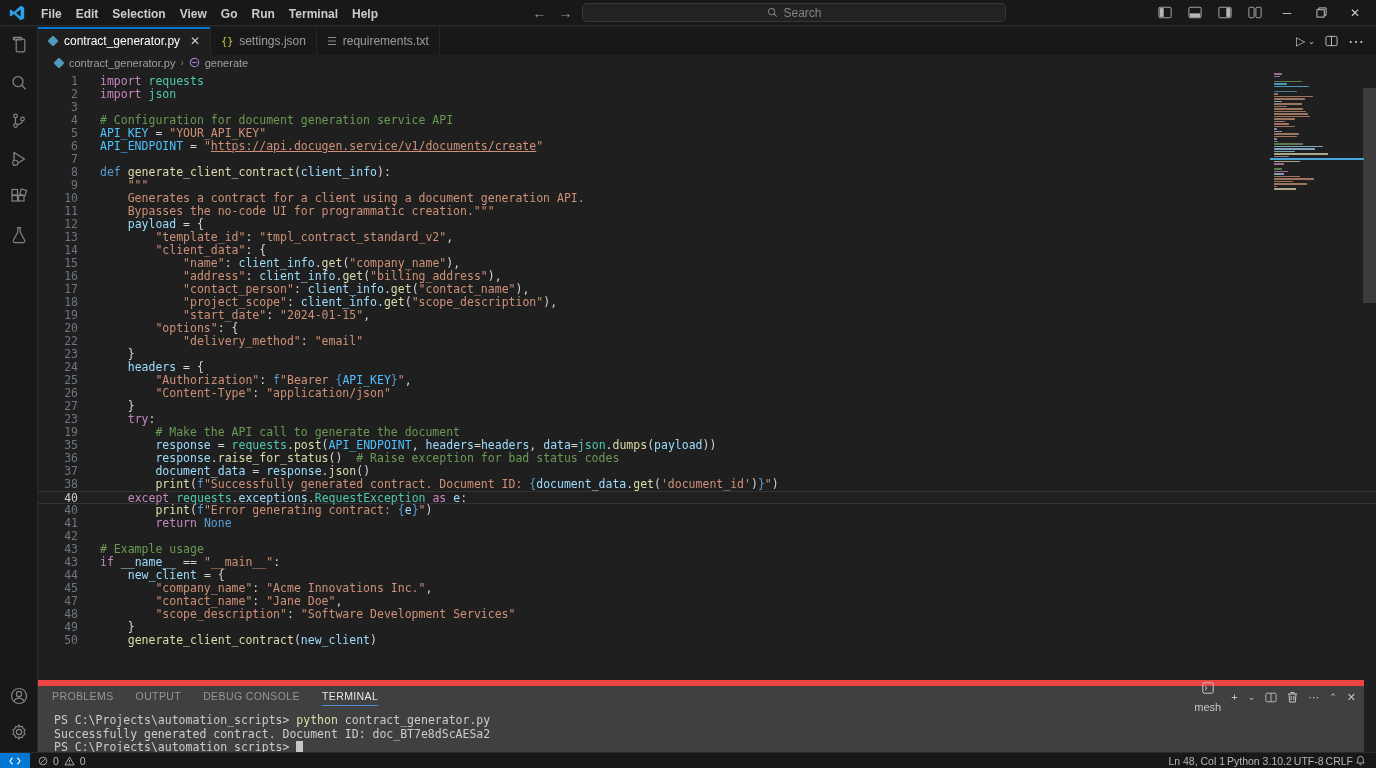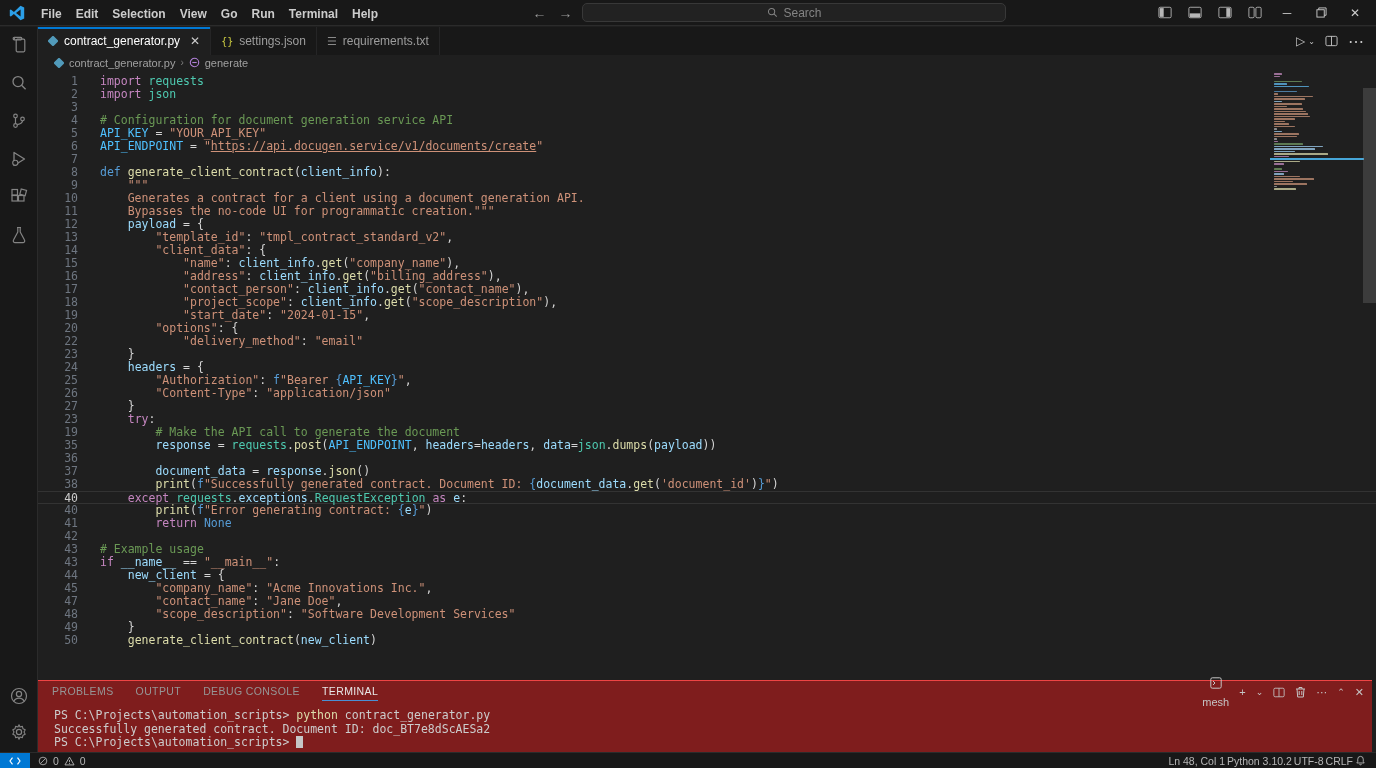--- a/index.html
+++ b/index.html
@@ -53,21 +53,21 @@
   .tk-kw{color:#c586c0} .tk-kwb{color:#569cd6} .tk-mod{color:#4ec9b0} .tk-var{color:#9cdcfe}
   .tk-const{color:#4fc1ff} .tk-fn{color:#dcdcaa} .tk-str{color:#ce9178}
   .tk-link{color:#ce9178; text-decoration:underline}
   .tk-com{color:#6a9955} .tk-punc{color:#d4d4d4} .tk-fsb{color:#569cd6}
   .minimap { position:absolute; top:3px; right:14px; width:88px; }
   .mm-bar { height:1.5px; margin-bottom:1px; border-radius:0.5px; }
   .mm-current { position:absolute; left:-4px; right:-2px; height:1.5px; background:#46a6d8; }
   .v-scrollbar { position:absolute; right:0; top:18px; width:13px; height:215px; background:rgba(121,121,121,0.33); }
 
   
-  .panel { position:absolute; left:38px; right:4px; bottom:16px; height:72px; background:#7f1d1d; border-top:1px solid #ef4444; }
+  .panel { position:absolute; left:38px; right:12px; bottom:16px; height:72px; background:#404040; border-top:6px solid #ef4444; }
   .panel-header { height:20px; display:flex; align-items:center; padding:2px 8px 0 14px; }
   .panel-tab { font-size:10.5px; letter-spacing:0.4px; color:#969696; margin-right:22px; padding-bottom:3px; position:relative; }
   .panel-tab.active { color:#e7e7e7; }
   .panel-tab.active::after { content:""; position:absolute; left:0; right:0; bottom:-1px; height:1px; background:#4a8fd4; }
   .panel-actions { margin-left:auto; display:flex; align-items:center; gap:10px; color:#c5c5c5; font-size:11px; }
   .pa-profile { display:flex; align-items:center; gap:7px;flex-direction:column; }
   .terminal-body { padding:8px 0 0 16px; font-family:"DejaVu Sans Mono", monospace; font-size:11.5px; line-height:13.5px; color:#cccccc; white-space:pre; }
   .t-cmd { color:#dcdcaa; }
   .cursor { display:inline-block; width:7px; height:12px; background:#c6c6c6; vertical-align:-2px; }
 
@@ -275,21 +275,21 @@
         <div class="line"><span class="ln">20</span><span><span class="tk-punc">        </span><span class="tk-str">"options"</span><span class="tk-punc">: {</span></span></div>
         <div class="line"><span class="ln">22</span><span><span class="tk-punc">            </span><span class="tk-str">"delivery_method"</span><span class="tk-punc">: </span><span class="tk-str">"email"</span></span></div>
         <div class="line"><span class="ln">23</span><span><span class="tk-punc">    }</span></span></div>
         <div class="line"><span class="ln">24</span><span><span class="tk-punc">    </span><span class="tk-var">headers</span><span class="tk-punc"> = {</span></span></div>
         <div class="line"><span class="ln">25</span><span><span class="tk-punc">        </span><span class="tk-str">"Authorization"</span><span class="tk-punc">: </span><span class="tk-kwb">f</span><span class="tk-str">"Bearer </span><span class="tk-fsb">{</span><span class="tk-const">API_KEY</span><span class="tk-fsb">}</span><span class="tk-str">"</span><span class="tk-punc">,</span></span></div>
         <div class="line"><span class="ln">26</span><span><span class="tk-punc">        </span><span class="tk-str">"Content-Type"</span><span class="tk-punc">: </span><span class="tk-str">"application/json"</span></span></div>
         <div class="line"><span class="ln">27</span><span><span class="tk-punc">    }</span></span></div>
         <div class="line"><span class="ln">23</span><span><span class="tk-punc">    </span><span class="tk-kw">try</span><span class="tk-punc">:</span></span></div>
         <div class="line"><span class="ln">19</span><span><span class="tk-punc">        </span><span class="tk-com"># Make the API call to generate the document</span></span></div>
         <div class="line"><span class="ln">35</span><span><span class="tk-punc">        </span><span class="tk-var">response</span><span class="tk-punc"> = </span><span class="tk-mod">requests</span><span class="tk-punc">.</span><span class="tk-fn">post</span><span class="tk-punc">(</span><span class="tk-const">API_ENDPOINT</span><span class="tk-punc">, </span><span class="tk-var">headers</span><span class="tk-punc">=</span><span class="tk-var">headers</span><span class="tk-punc">, </span><span class="tk-var">data</span><span class="tk-punc">=</span><span class="tk-mod">json</span><span class="tk-punc">.</span><span class="tk-fn">dumps</span><span class="tk-punc">(</span><span class="tk-var">payload</span><span class="tk-punc">))</span></span></div>
-        <div class="line"><span class="ln">36</span></div>
+        <div class="line"><span class="ln">36</span><span><span class="tk-punc">        </span><span class="tk-var">response</span><span class="tk-punc">.</span><span class="tk-fn">raise_for_status</span><span class="tk-punc">()  </span><span class="tk-com"># Raise exception for bad status codes</span></span></div>
         <div class="line"><span class="ln">37</span><span><span class="tk-punc">        </span><span class="tk-var">document_data</span><span class="tk-punc"> = </span><span class="tk-var">response</span><span class="tk-punc">.</span><span class="tk-fn">json</span><span class="tk-punc">()</span></span></div>
         <div class="line"><span class="ln">38</span><span><span class="tk-punc">        </span><span class="tk-fn">print</span><span class="tk-punc">(</span><span class="tk-kwb">f</span><span class="tk-str">"Successfully generated contract. Document ID: </span><span class="tk-fsb">{</span><span class="tk-var">document_data</span><span class="tk-punc">.</span><span class="tk-fn">get</span><span class="tk-punc">(</span><span class="tk-str">'document_id'</span><span class="tk-punc">)</span><span class="tk-fsb">}</span><span class="tk-str">"</span><span class="tk-punc">)</span></span></div>
         <div class="line active"><span class="ln">40</span><span><span class="tk-punc">    </span><span class="tk-kw">except</span><span class="tk-punc"> </span><span class="tk-mod">requests</span><span class="tk-punc">.</span><span class="tk-var">exceptions</span><span class="tk-punc">.</span><span class="tk-mod">RequestException</span><span class="tk-punc"> </span><span class="tk-kw">as</span><span class="tk-punc"> </span><span class="tk-var">e</span><span class="tk-punc">:</span></span></div>
         <div class="line"><span class="ln">40</span><span><span class="tk-punc">        </span><span class="tk-fn">print</span><span class="tk-punc">(</span><span class="tk-kwb">f</span><span class="tk-str">"Error generating contract: </span><span class="tk-fsb">{</span><span class="tk-var">e</span><span class="tk-fsb">}</span><span class="tk-str">"</span><span class="tk-punc">)</span></span></div>
         <div class="line"><span class="ln">41</span><span><span class="tk-punc">        </span><span class="tk-kw">return</span><span class="tk-punc"> </span><span class="tk-kwb">None</span></span></div>
         <div class="line"><span class="ln">42</span><span></span></div>
         <div class="line"><span class="ln">43</span><span><span class="tk-com"># Example usage</span></span></div>
         <div class="line"><span class="ln">43</span><span><span class="tk-kw">if</span><span class="tk-punc"> </span><span class="tk-var">__name__</span><span class="tk-punc"> == </span><span class="tk-str">"__main__"</span><span class="tk-punc">:</span></span></div>
         <div class="line"><span class="ln">44</span><span><span class="tk-punc">    </span><span class="tk-var">new_client</span><span class="tk-punc"> = {</span></span></div>
         <div class="line"><span class="ln">45</span><span><span class="tk-punc">        </span><span class="tk-str">"company_name"</span><span class="tk-punc">: </span><span class="tk-str">"Acme Innovations Inc."</span><span class="tk-punc">,</span></span></div>

